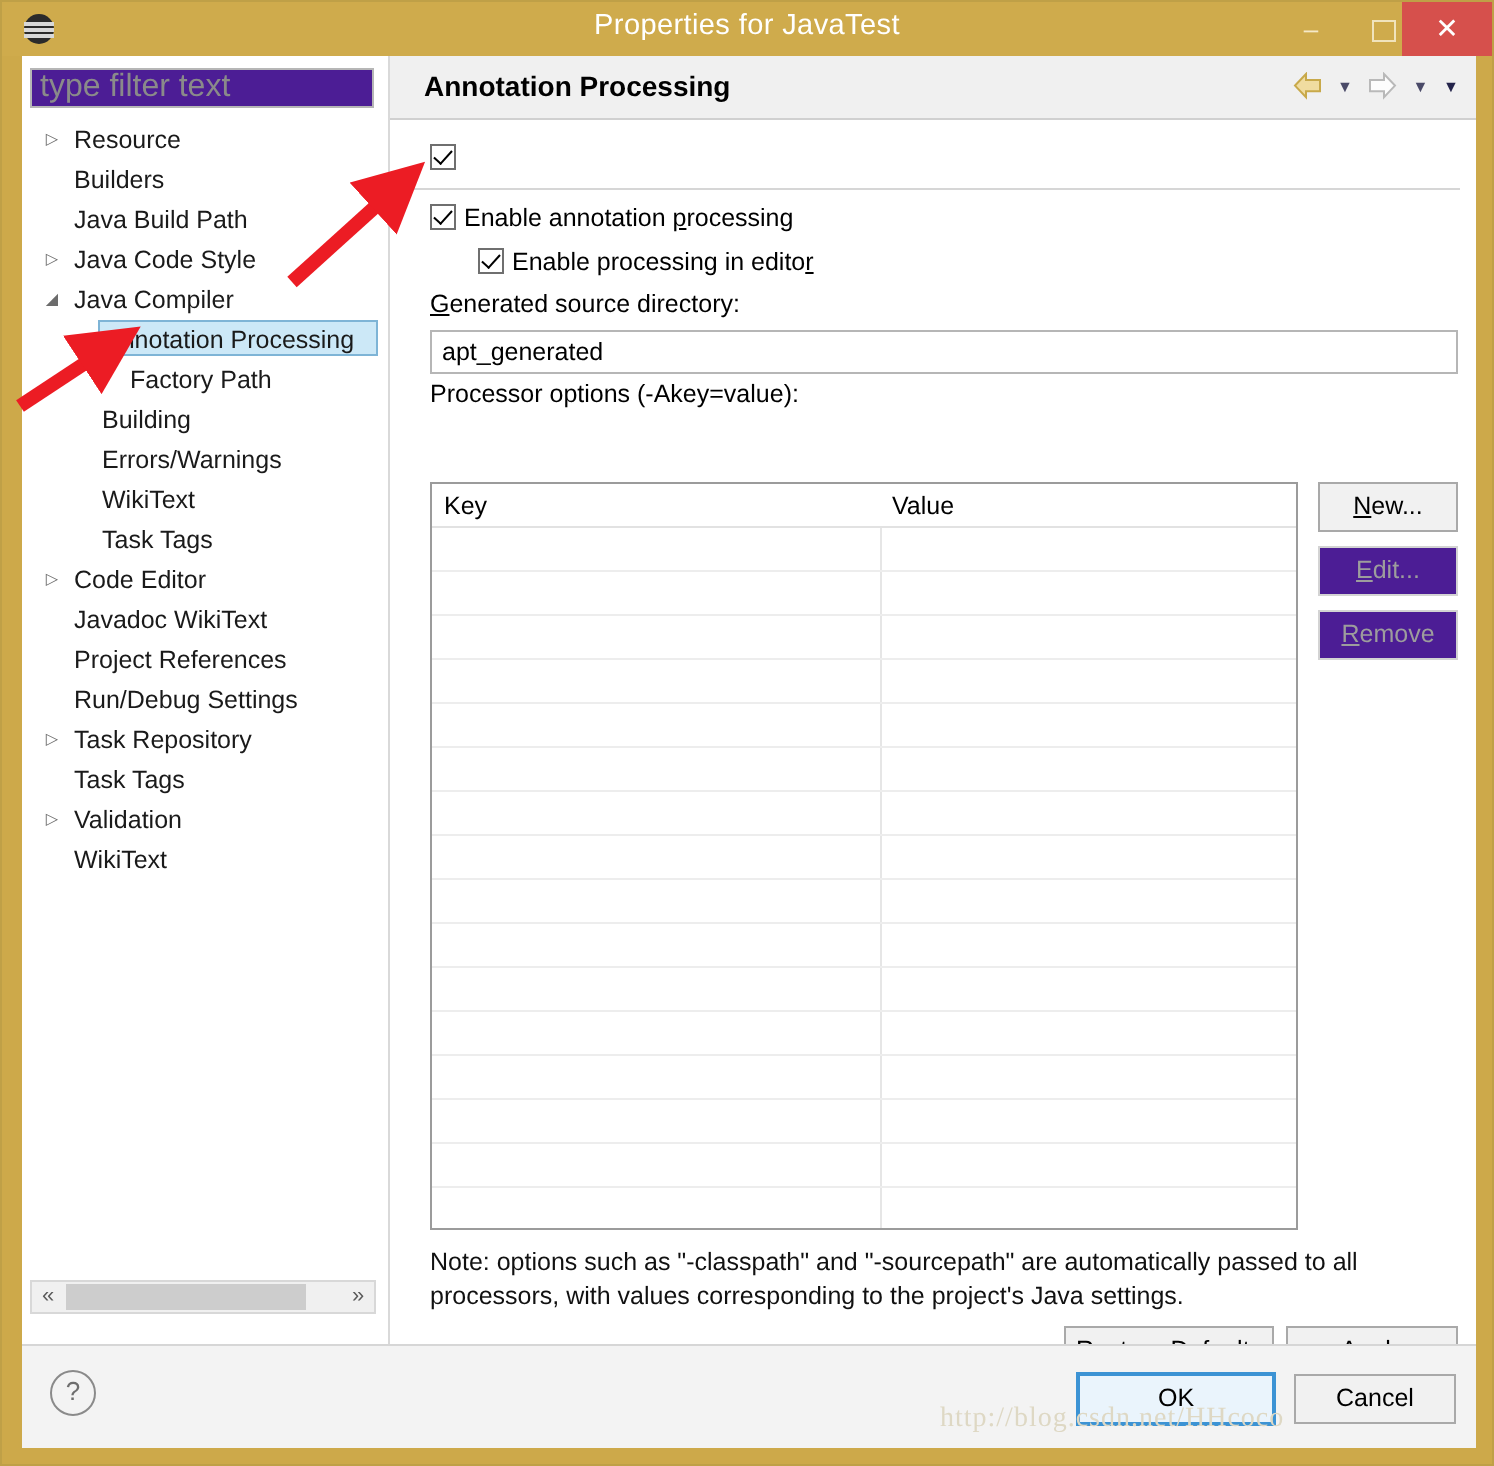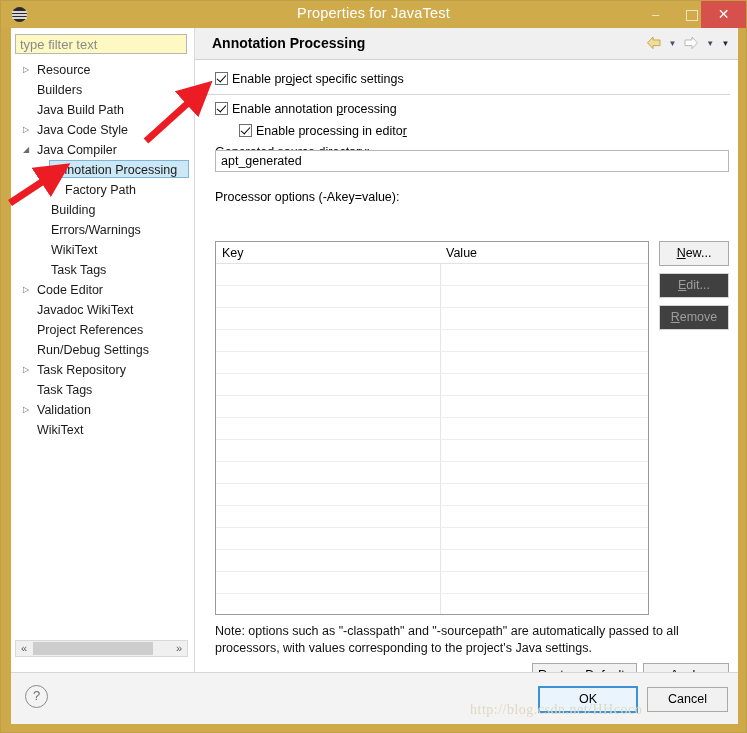--- a/index.html
+++ b/index.html
@@ -98,23 +98,23 @@
   }
   .filter-wrap {
     position: absolute;
     left: 4px; top: 6px;
     width: 172px; height: 20px;
   }
   .filter-input {
     width: 100%; height: 100%;
     box-sizing: border-box;
     border: 1px solid #b6b6b6;
-    background: #fef9c3;
+    background: #4c1d95;
     font-family: "Liberation Sans", sans-serif;
-    font-size: 13px;
+    font-size: 16px;
     color: #8a8a8a;
     padding: 0 4px;
     outline: none;
   }
   .filter-input::placeholder { color: #8a8a8a; }
 
   .tree {
     position: absolute;
     left: 0; top: 32px;
     width: 183px; height: 578px;
@@ -329,21 +329,21 @@
     font-size: 12.5px;
     text-align: center;
     background: #f1f1f1;
     border: 1px solid #a9a9a9;
     color: #000;
     cursor: default;
     white-space: nowrap;
   }
   .btn.disabled {
     color: #9d9d9d;
-    background: #404040;
+    background: #4c1d95;
     border-color: #d3d3d3;
   }
   .btn.focus {
     border: 1px solid #3c93d4;
     outline: 1px solid #3c93d4;
     background: #eaf4fc;
   }
 
   .note {
     position: absolute;
@@ -528,35 +528,35 @@
             </svg>
           </span>
           <span class="ni chev">▼</span>
           <span class="ni chev dark">▼</span>
         </div>
       </div>
 
       <div class="content">
 
         <div class="row-check" style="left:20px; top:9px;">
-          <span class="cbx checked"></span><span>Enable pr<span class="mn">o</span>ject specific settings</span>
+          <span class="cbx checked"></span>
         </div>
 
         <div class="hr-sep" style="top:33px;"></div>
 
         <div class="row-check" style="left:20px; top:39px;">
           <span class="cbx checked"></span><span>Enable annotation <span class="mn">p</span>rocessing</span>
         </div>
 
         <div class="row-check" style="left:44px; top:61px;">
           <span class="cbx checked"></span><span>Enable processing in edito<span class="mn">r</span></span>
         </div>
 
         <div class="field-label" style="left:20px; top:84px;"><span class="mn">G</span>enerated source directory:</div>
-        <input class="txt-input" style="left: 20px; top: 89px; width: 514px; height: 22px;" type="text" value="apt_generated">
+        <input class="txt-input" style="left: 20px; top: 104px; width: 514px; height: 22px;" type="text" value="apt_generated">
 
         <div class="field-label" style="left:20px; top:129px;">Processor options (-Akey=value):</div>
 
         <div class="tbl">
           <div class="tbl-col-div"></div>
           <div class="tbl-head">
             <div class="th th-key">Key</div>
             <div class="th th-val">Value</div>
           </div>
           <div class="tbl-rows" id="tbl-rows">

